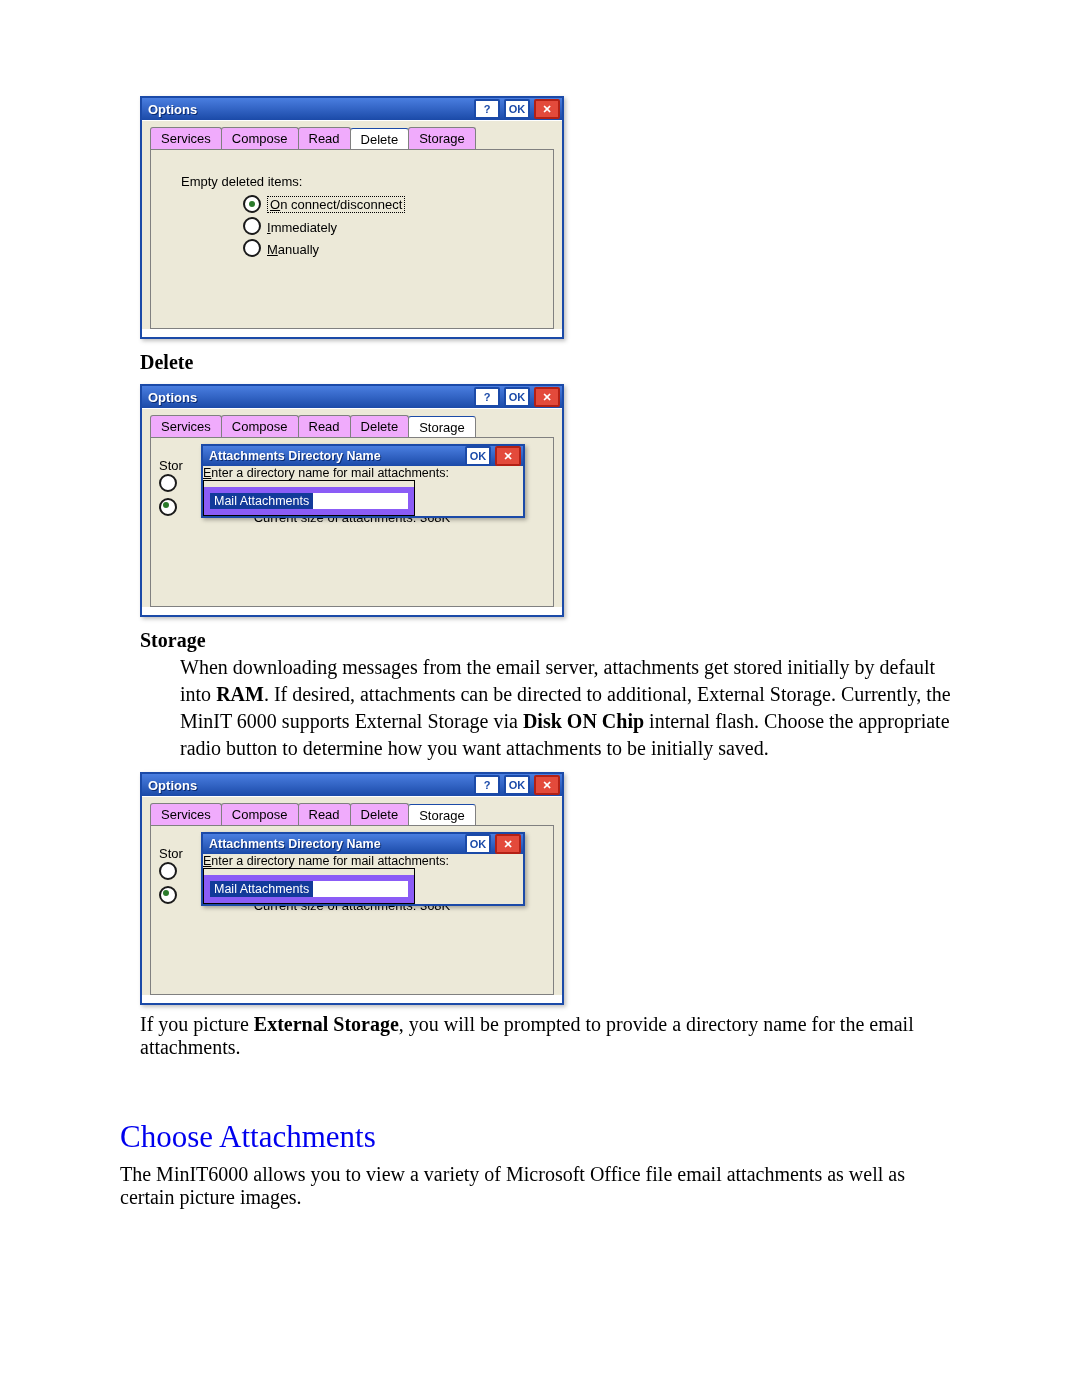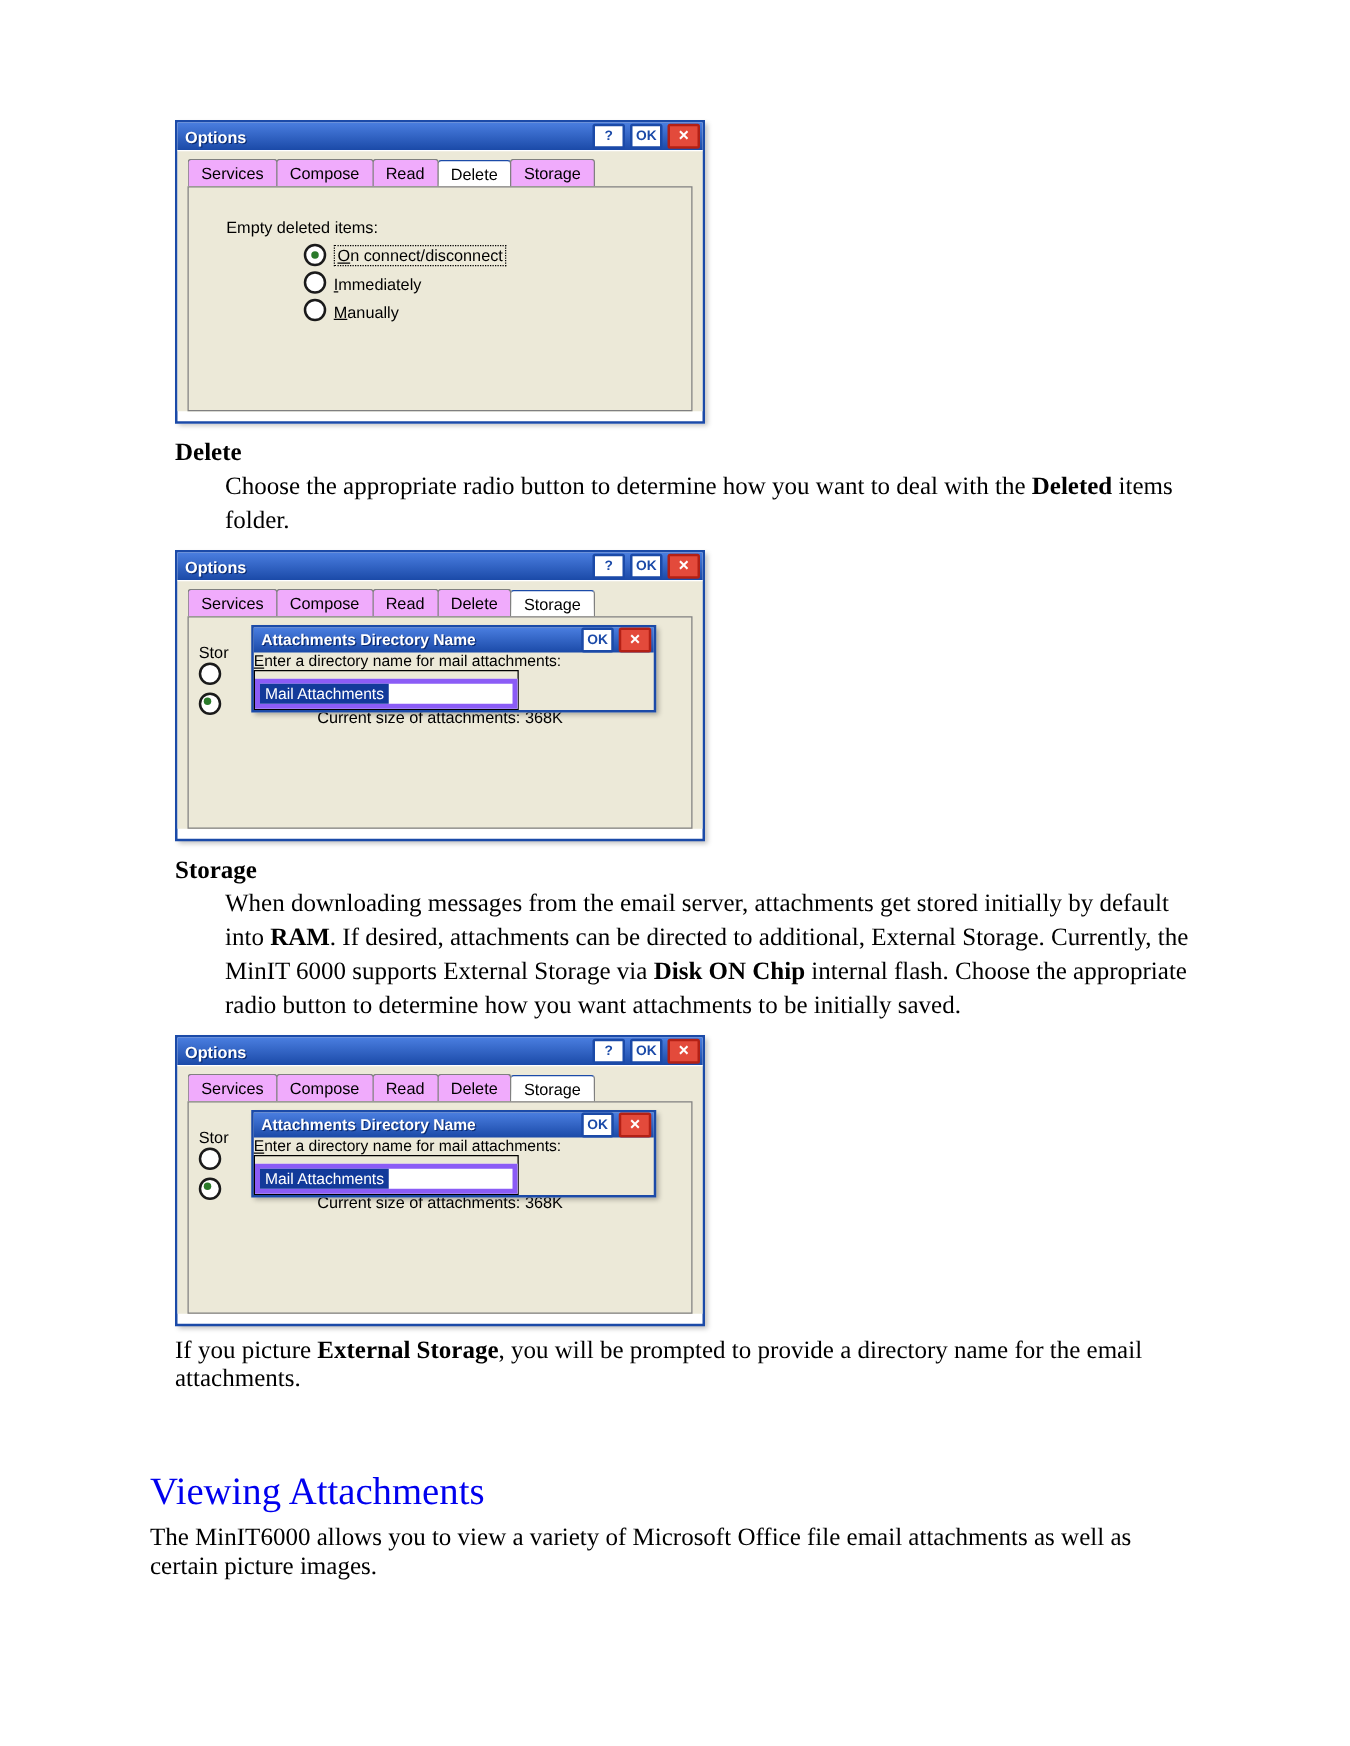--- a/index.html
+++ b/index.html
@@ -24,21 +24,21 @@
   .radio-row{display:flex;align-items:flex-end;margin:4px 0 4px 92px;cursor:pointer}
   .radio{width:14px;height:14px;border:2px solid #1a1a1a;border-radius:50%;display:inline-flex;align-items:center;justify-content:center;margin-right:6px;background:#fff}
   .radio .dot{width:6px;height:6px;border-radius:50%;background:#2a7a2a}
   .underline{text-decoration:underline}
   .focusbox{border:1px dotted #000;padding:0 2px}
   
   .attach-status{text-align:center;margin:72px 0 10px 0}
   .popup{position:absolute;left:50px;top:6px;width:320px;border:2px solid #1b4aa8;background:#ece9d8;font-family:Tahoma,Arial,sans-serif;font-size:12.5px;box-shadow:2px 2px 4px rgba(0,0,0,.3)}
   .popup .titlebar{height:20px}
   .popup-body{}
-  .field{width:100%;border:4px solid #8b5cf6;background:#fff;font-family:Tahoma,Arial,sans-serif;font-size:12.5px;margin-top:6px;box-sizing:border-box}
+  .field{width:100%;border:6px solid #8b5cf6;background:#fff;font-family:Tahoma,Arial,sans-serif;font-size:12.5px;margin-top:6px;box-sizing:border-box}
   .field .sel{background:#123a9a;color:#fff;padding:1px 4px;display:inline-block}
   .field-wrap{border:1px solid #000;padding:0;display:inline-block;width:210px}
   .behind-stor{position:absolute;left:8px;top:20px;font-size:13px}
   .behind-radio{position:absolute;left:8px}
   .behind-radio .r{width:14px;height:14px;border:2px solid #1a1a1a;border-radius:50%;display:block;margin:6px 0;background:#fff}
   .behind-radio .r.on::after{content:"";display:block;width:6px;height:6px;border-radius:50%;background:#2a7a2a;margin:2px}
   .bodytxt{margin:6px 0 0 0}
 </style>
 </head>
 <body>
@@ -76,23 +76,20 @@
         <div class="radio-row">
           <span class="radio"></span>
           <span><span class="underline">M</span><span>anually</span></span>
         </div>
       </div>
     </div>
   </div>
 </div>
 
 <div class="subh">Delete</div>
-<p class="body">
-  <span>Choose the appropriate radio button to determine how you want to deal with the </span><b>Deleted</b><span> items folder.</span>
-</p>
 
 <div class="fig">
   <div class="dlg">
     <div class="titlebar">
       <span class="ttl">Options</span>
       <span class="tbtn">?</span>
       <span class="tbtn">OK</span>
       <span class="tbtn red">✕</span>
     </div>
     <div class="client">
@@ -172,16 +169,16 @@
         <div class="attach-status">Current size of attachments: 368K</div>
       </div>
     </div>
   </div>
 </div>
 
 <p class="bodytxt" style="margin-left:20px">
   <span>If you picture </span><b>External Storage</b><span>, you will be prompted to provide a directory name for the email attachments.</span>
 </p>
 
-<div class="sec-title">Viewing Attachments</div>
+<div class="sec-title">Choose Attachments</div>
 <p class="bodytxt">The MinIT6000 allows you to view a variety of Microsoft Office file email attachments as well as certain picture images.</p>
 
 </div>
 
 </body></html>

